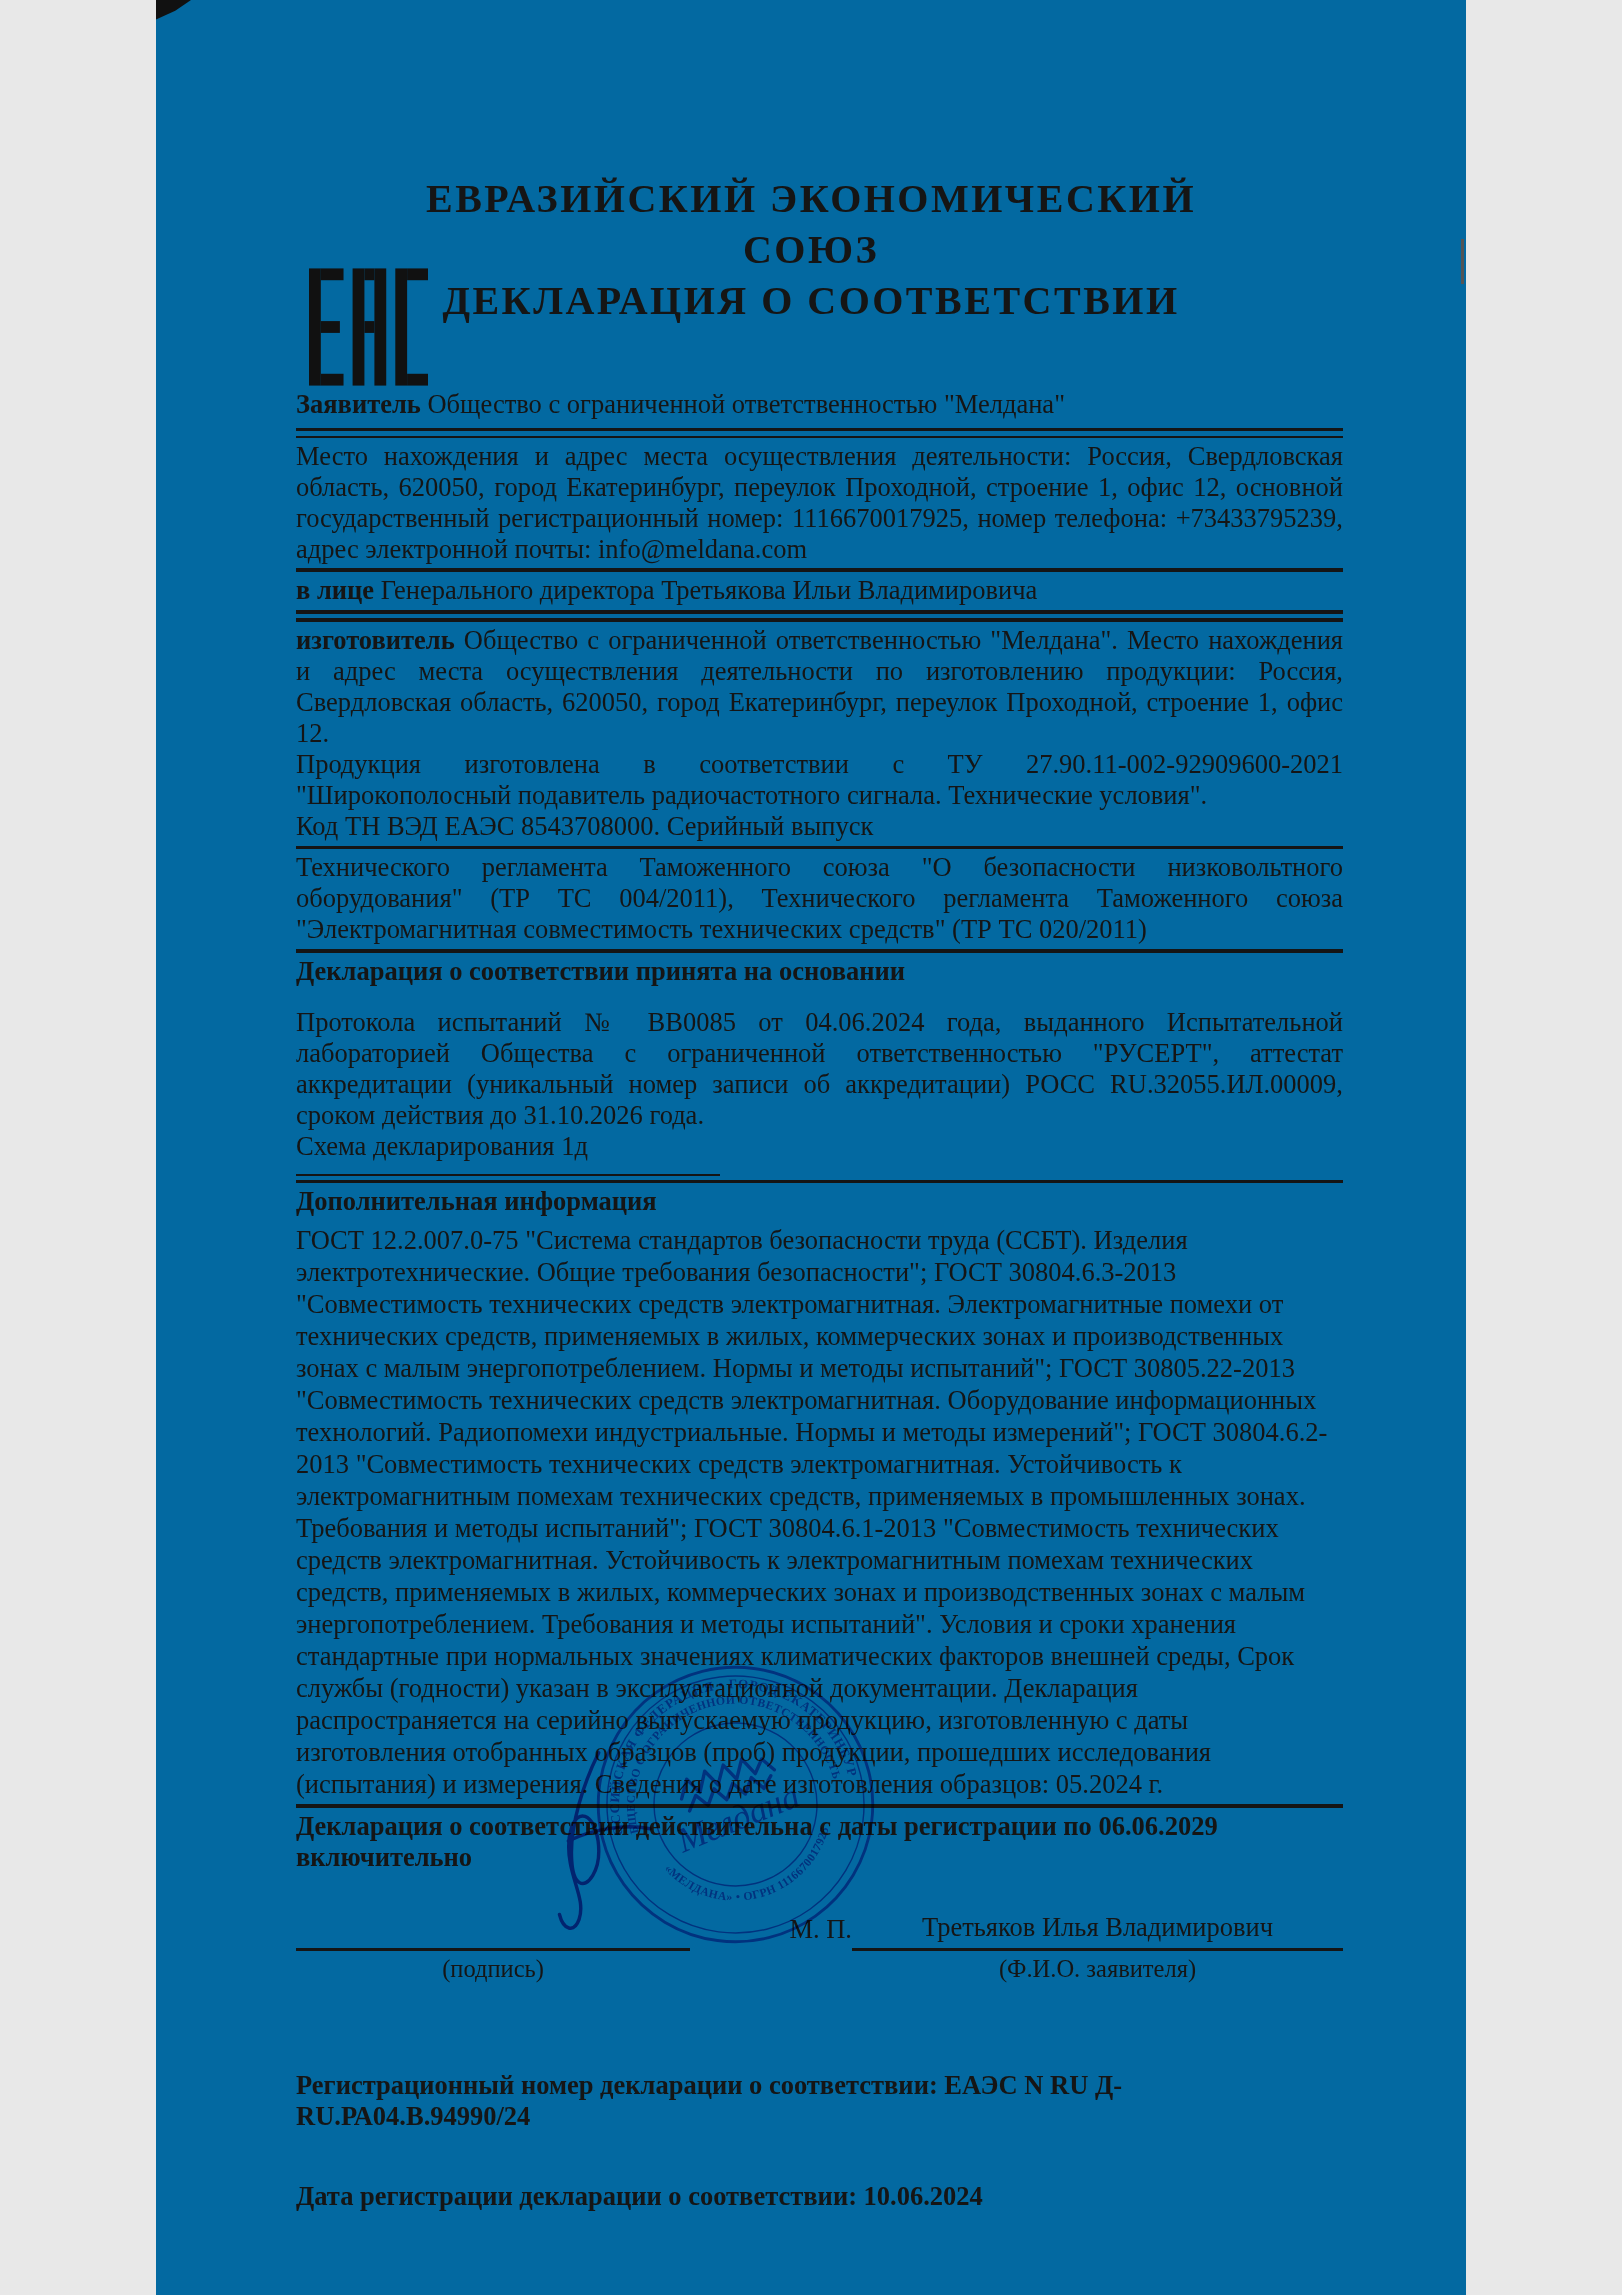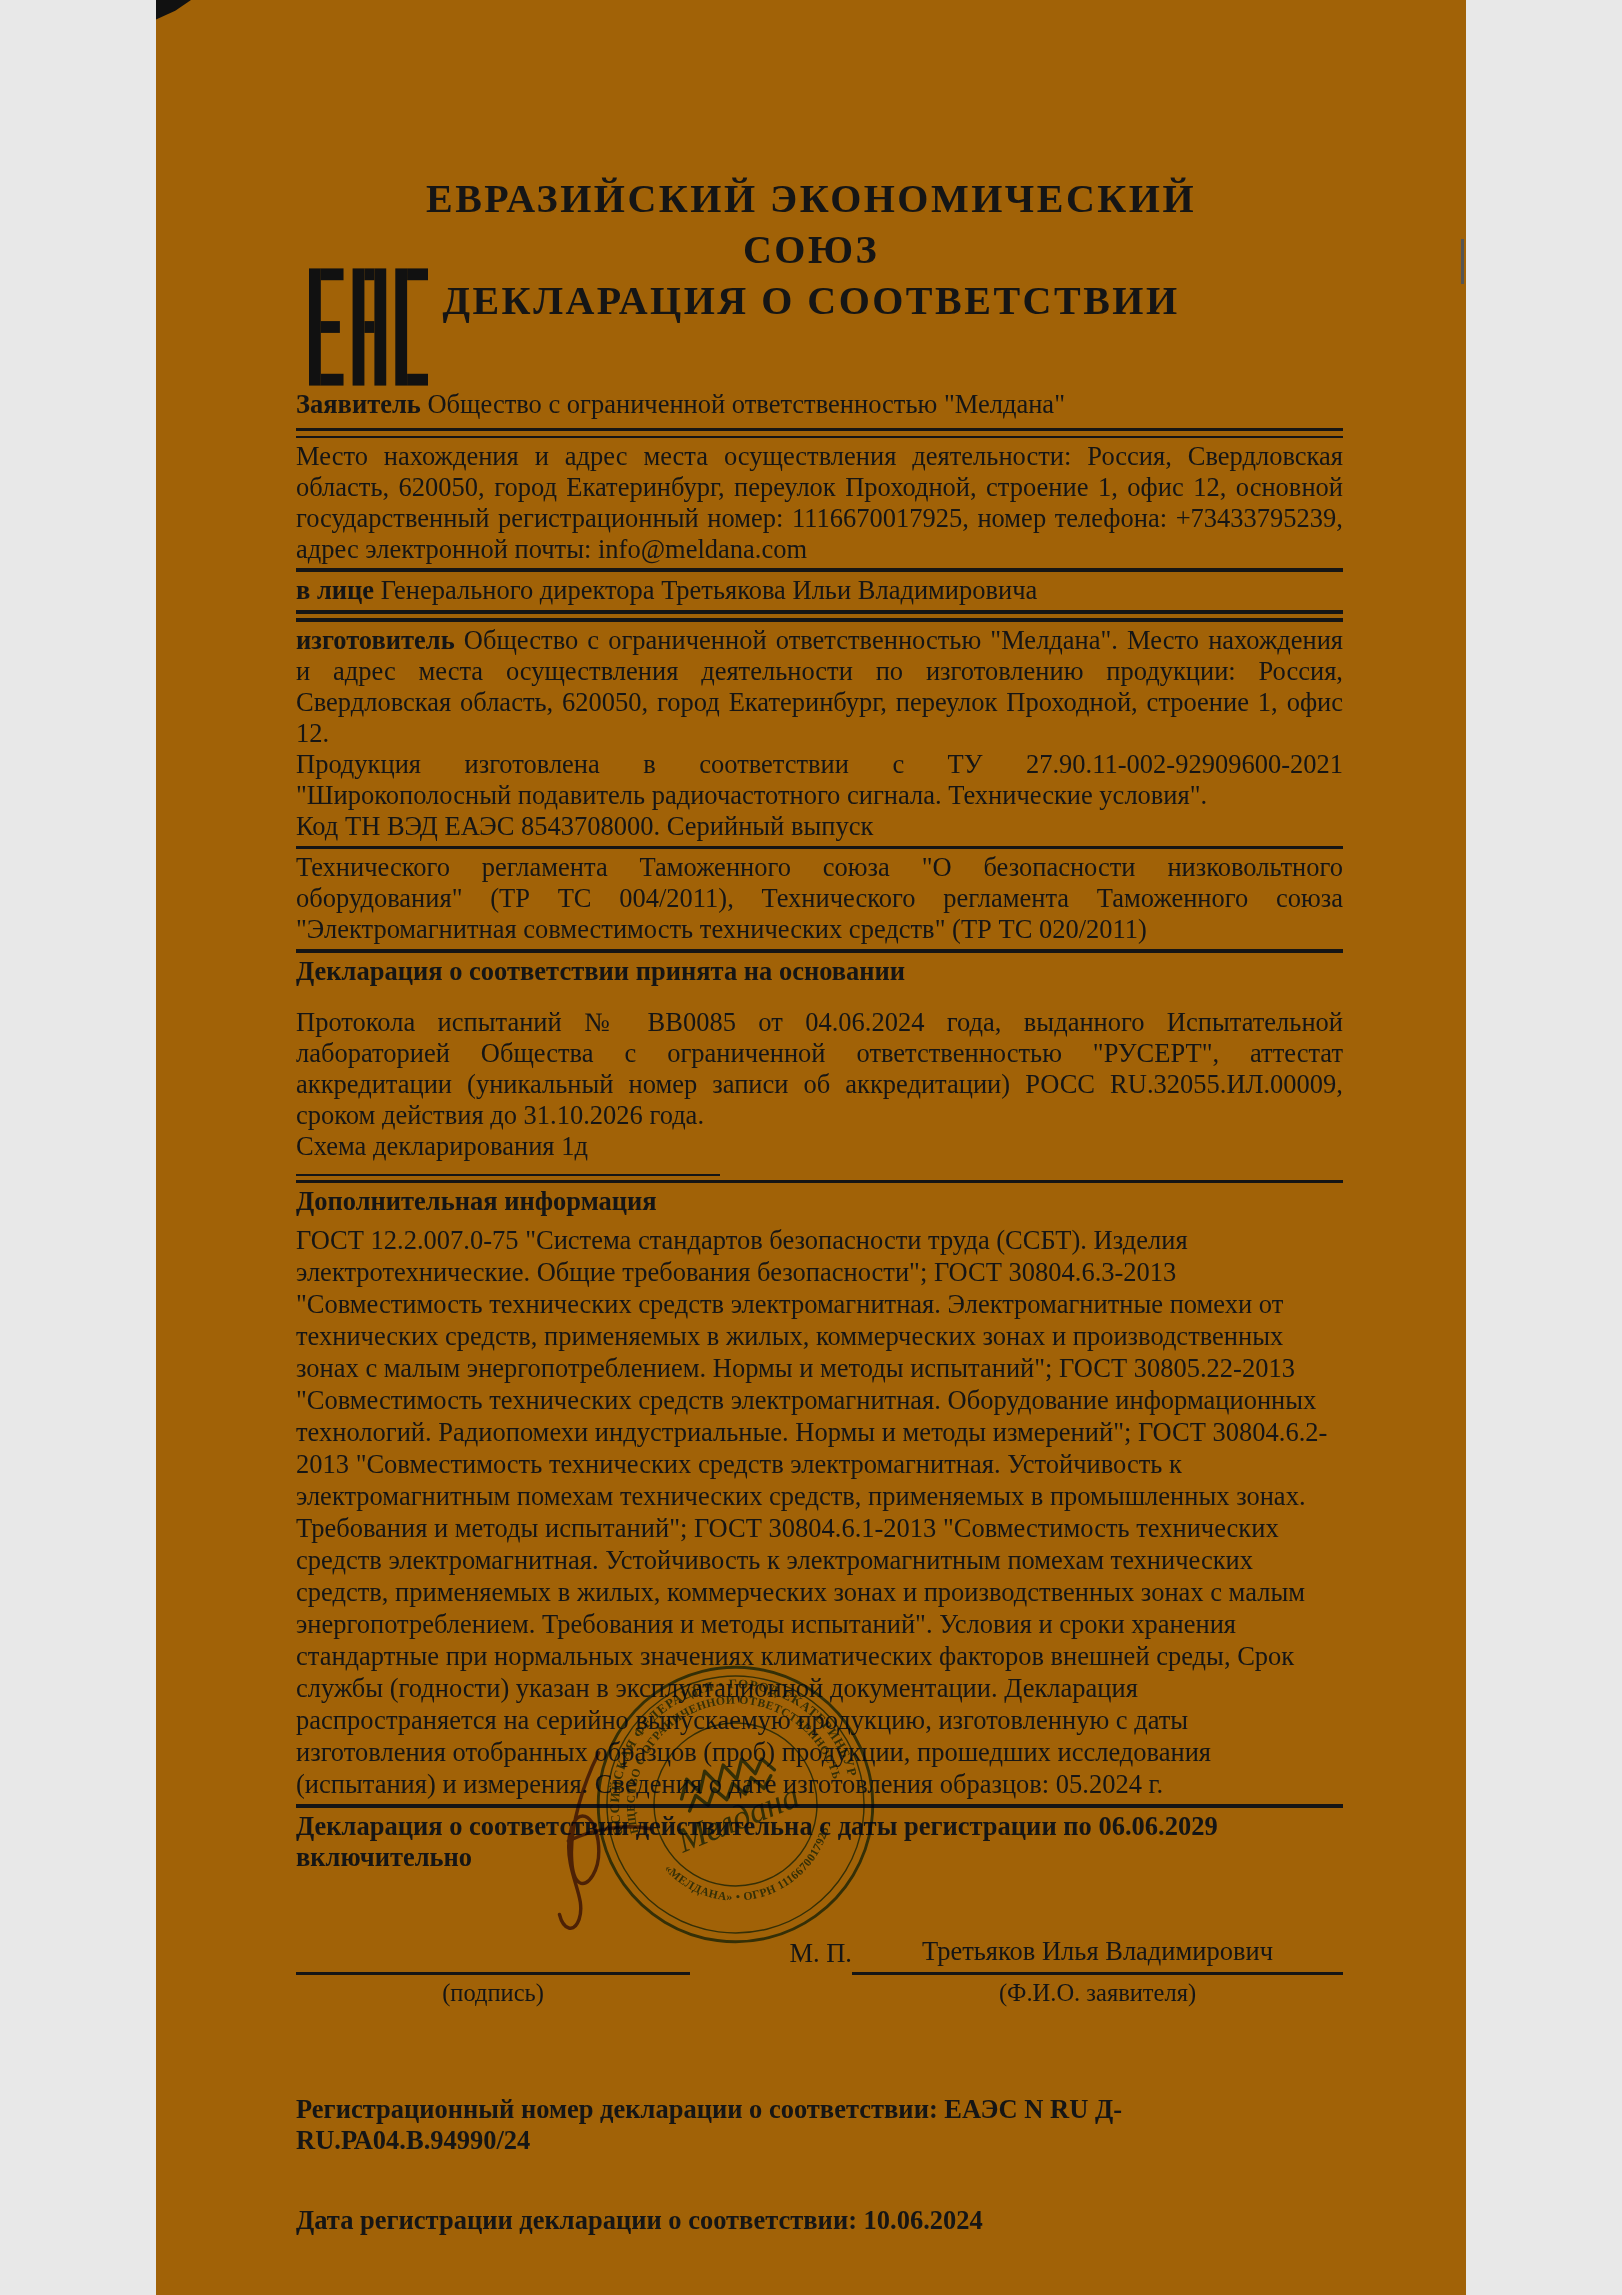--- a/index.html
+++ b/index.html
@@ -1,20 +1,20 @@
 <!DOCTYPE html>
 <html style="font-size:7.9px"><head>
 <meta charset="utf-8">
 <style>
   html,body{margin:0;padding:0;background:#e8e8e8;}
   .page{
     position:relative;
     width:1310px;height:2295px;
     margin:0 auto;
-    background:#a16207;
+    background:#0369a1;
     font-family:"Liberation Serif","DejaVu Serif",serif;
     color:#151515;
     overflow:hidden;
   }
   .corner-mark{
     position:absolute;left:0;top:0;width:35px;height:19.6px;
     background:#111;
     clip-path:polygon(0 0,100% 0,55% 55%,0 100%);
   }
   .edge-tick{
@@ -37,21 +37,21 @@
   .heading{font-weight:bold;font-size:26.5px;line-height:31px;margin:0;}
   .rule{height:3.9px;background:#151515;margin:3.9px 0 2.9px;border:none;}
   .rule-first{height:9.8px;background:transparent;border-top:3.9px solid #151515;border-bottom:2.5px solid #151515;margin:7.9px 0 2.9px;box-sizing:border-box;}
   .gap40{height:19.6px;}
   .gap14{height:6.9px;}
   .scheme-wrap{display:inline-block;border-bottom:2.5px solid #151515;padding-bottom:12px;min-width:424px;}
   
   .sig-row{display:flex;align-items:flex-end;margin-top:39px;font-size:26.5px;line-height:31px;}
   .sig-col-left{width:394px;}
   .sig-col-mid{width:162px;text-align:right;}
-  .sig-col-right{flex:1;margin-top:24px;}
+  .sig-col-right{flex:1;}
   .sig-line{height:0;border-bottom:3.4px solid #151515;}
   .sig-cap{text-align:center;font-size:24.5px;line-height:30px;padding-top:2.9px;}
   .sig-name{text-align:center;padding-bottom:4.9px;}
   .mp{margin-bottom:39px;}
   .reg-number{font-weight:bold;font-size:26.5px;line-height:31px;margin-top:86px;}
   .reg-date{font-weight:bold;font-size:26.5px;line-height:31px;margin-top:49px;}
   
   .stamp{
     position:absolute;left:434px;top:1659px;width:291px;height:291px;
     transform:rotate(-14deg);

